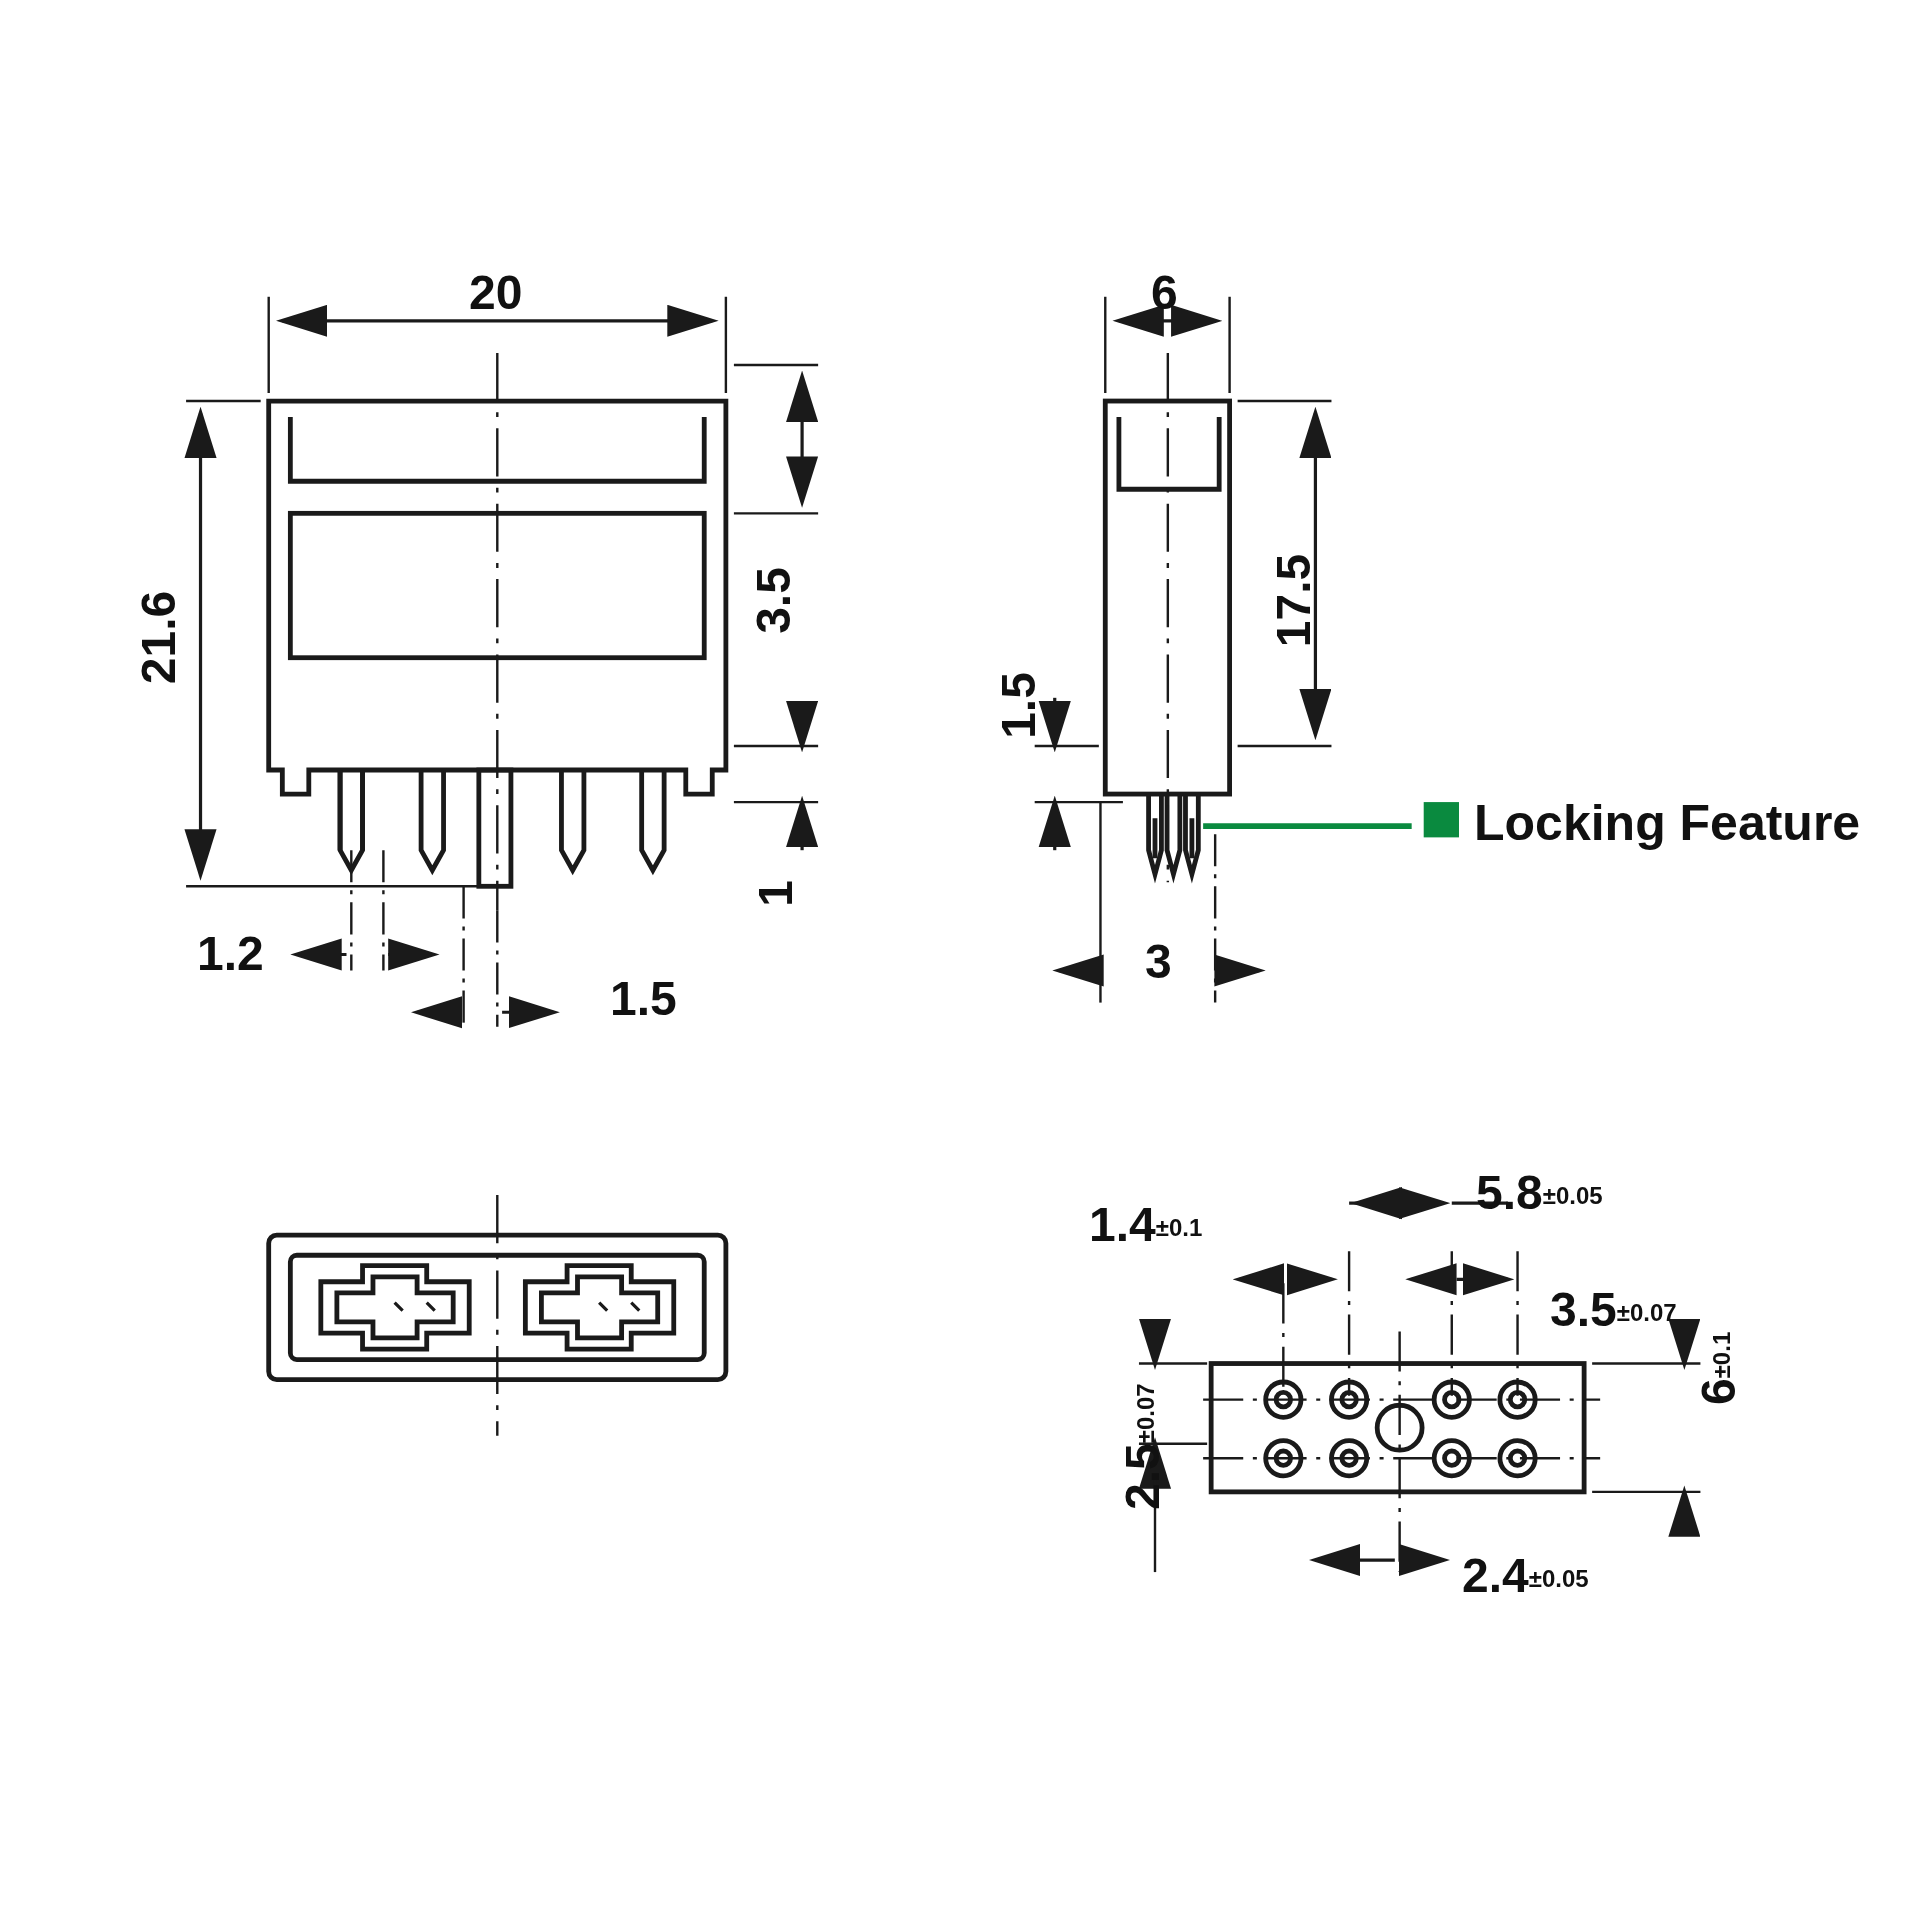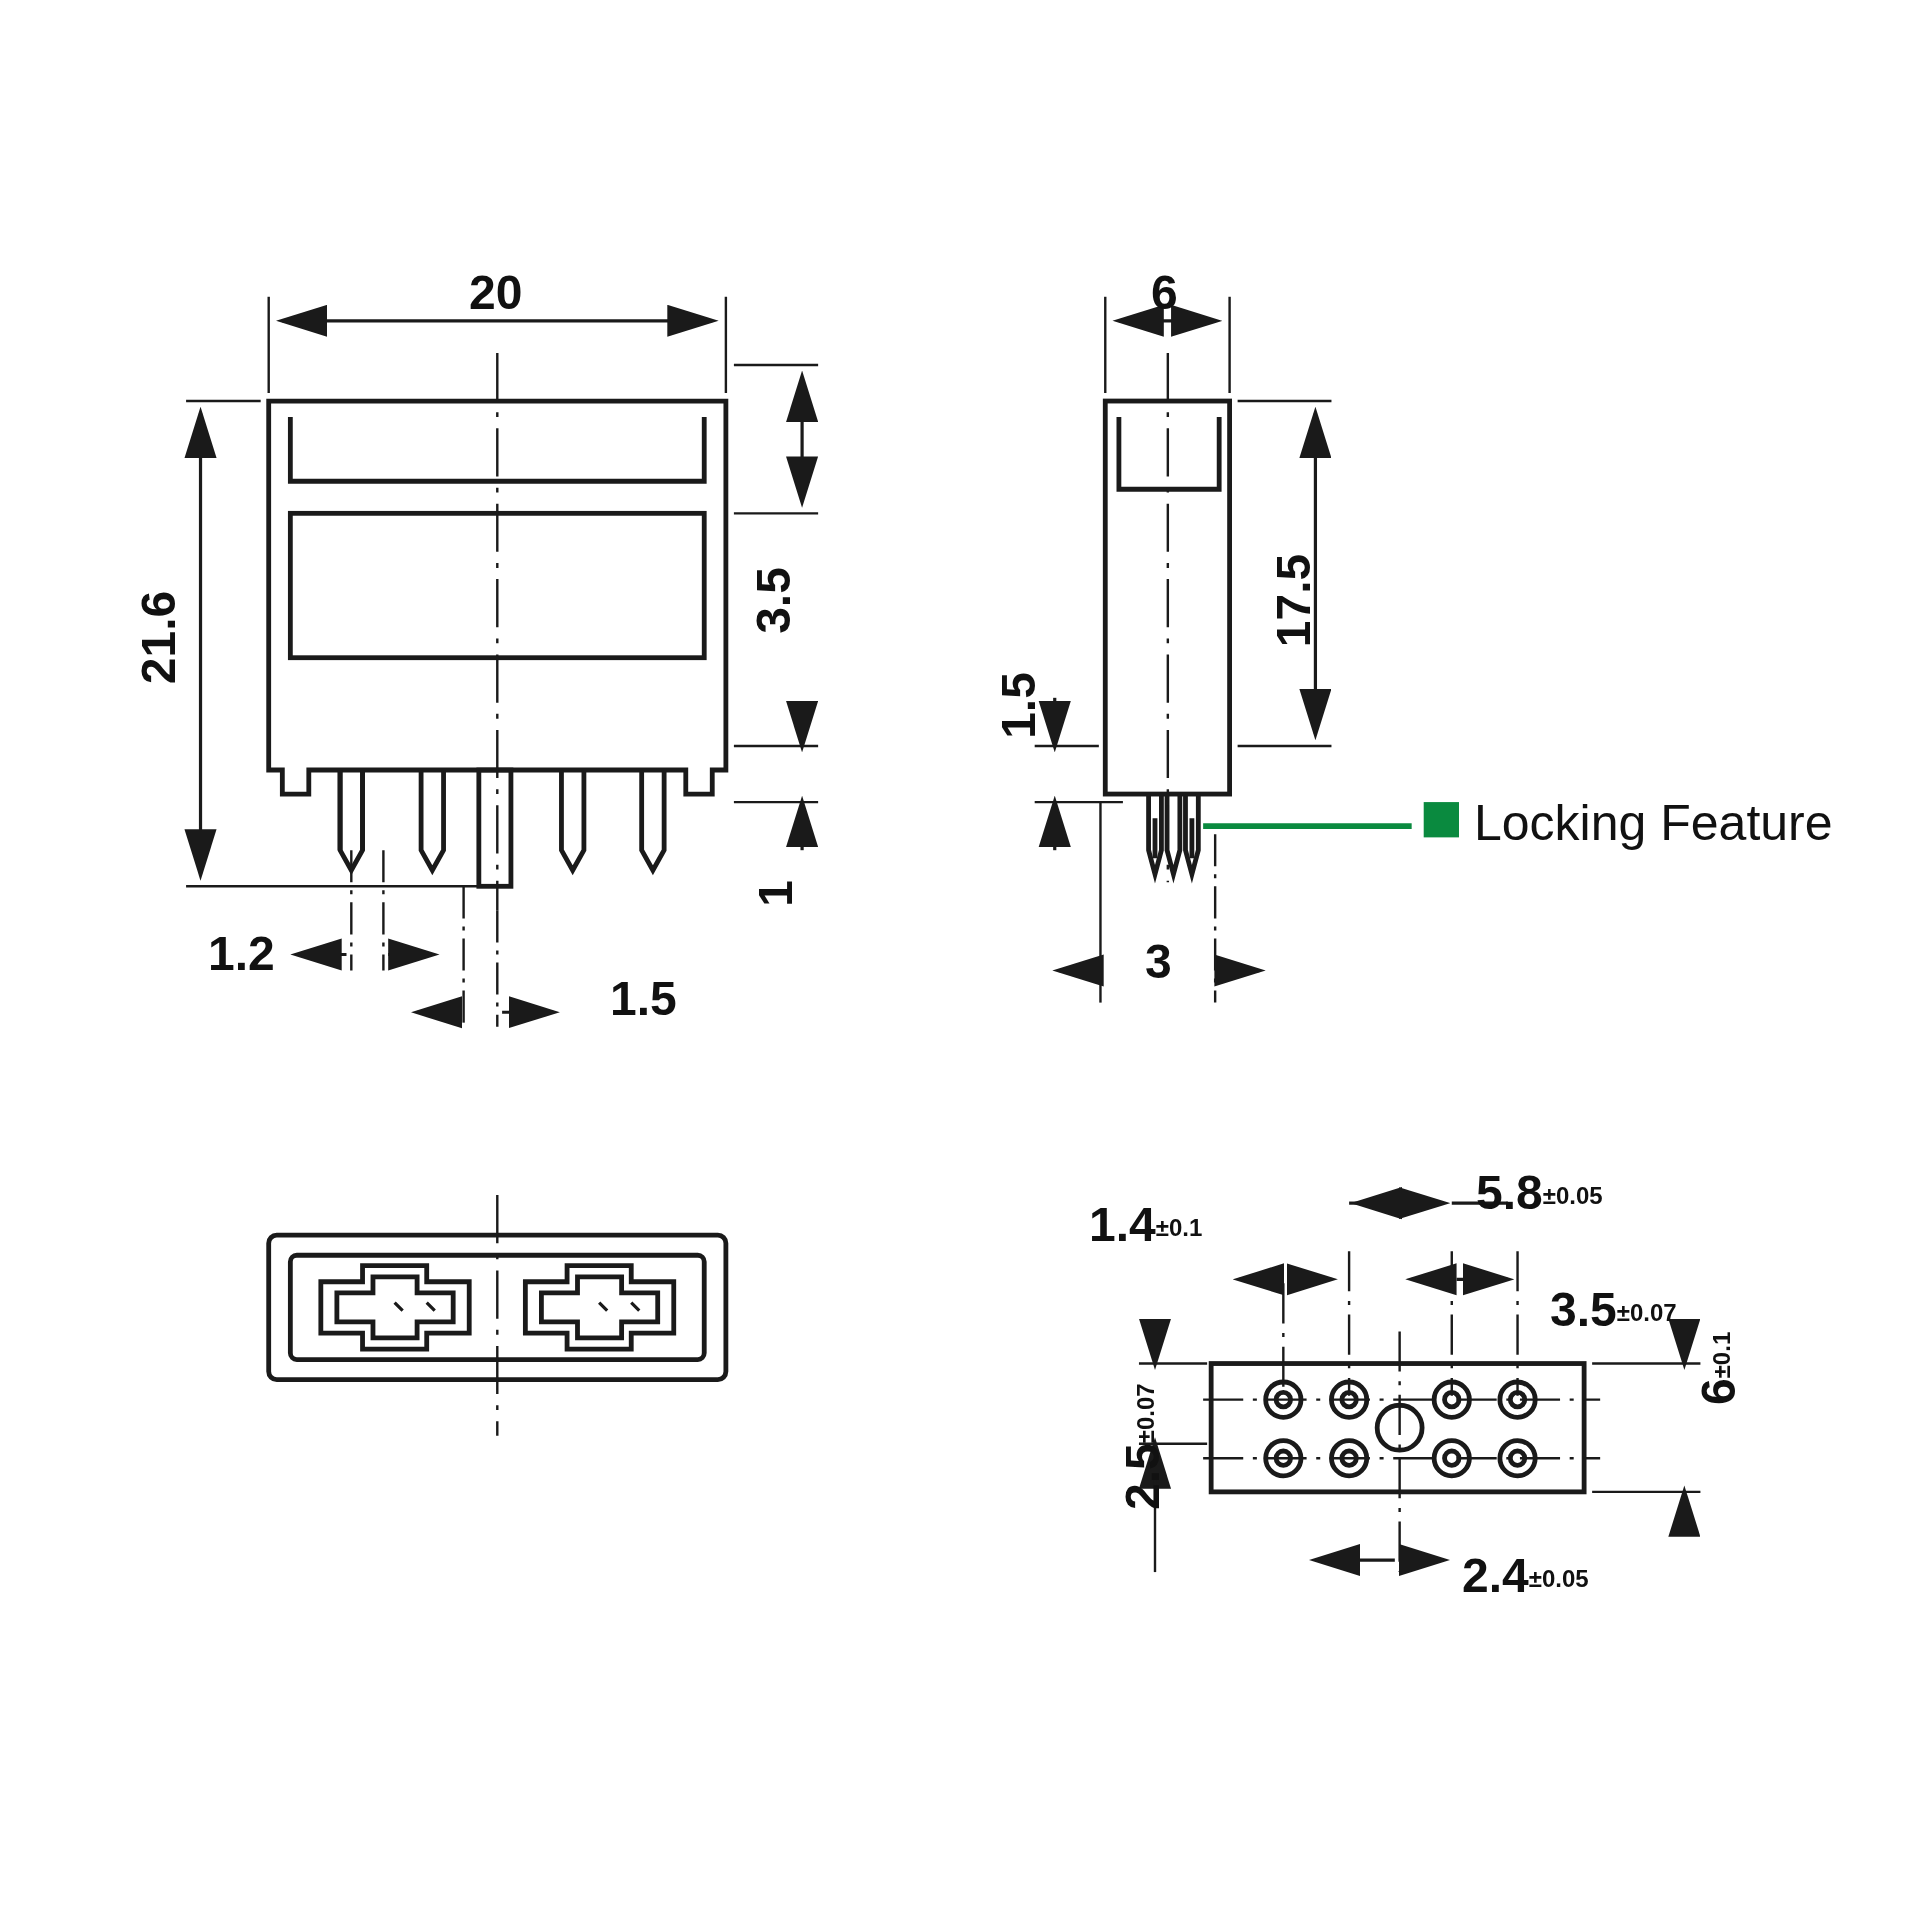--- a/index.html
+++ b/index.html
@@ -3,21 +3,21 @@
 <meta charset="utf-8">
 <style>
   html,body{margin:0;padding:0;background:#ffffff;}
   body{width:1925px;height:1925px;position:relative;font-family:"Liberation Sans",sans-serif;color:#000;overflow:hidden;}
   #sheet{position:absolute;left:0;top:0;width:1613px;height:1925px;}
   svg{position:absolute;left:0;top:0;width:1925px;height:1925px;}
   .lbl{position:absolute;font-weight:bold;color:#111;white-space:nowrap;}
   .dim{font-size:48px;letter-spacing:0px;}
   .tol{font-size:24px;font-weight:bold;vertical-align:super;}
   .vert{transform-origin:center center;}
-  .legend-text{font-size:50px;font-weight:normal;}
+  .legend-text{font-size:50px;font-weight:bold;}
 </style>
 </head>
 <body>
 
 <div id="sheet">
 
   <svg viewBox="0 0 2400 2400">
     <defs>
       <marker id="ah" markerWidth="16" markerHeight="16" refX="14" refY="5" orient="auto" markerUnits="strokeWidth">
         <path d="M0,0 L16,5 L0,10 z" fill="#1a1a1a"></path>
@@ -213,21 +213,21 @@
   </svg>
 
   <div class="lbl dim" style="left:469px;top:265px;">20</div>
 
   <div class="lbl dim vert" style="left:112px;top:610px;transform:rotate(-90deg);">21.6</div>
 
   <div class="lbl dim vert" style="left:740px;top:573px;transform:rotate(-90deg);">3.5</div>
 
   <div class="lbl dim vert" style="left:762px;top:866px;transform:rotate(-90deg);">1</div>
 
-  <div class="lbl dim" style="left:208px;top:926px;">1.2</div>
+  <div class="lbl dim" style="left:197px;top:926px;">1.2</div>
 
   <div class="lbl dim" style="left:610px;top:971px;">1.5</div>
 
   <div class="lbl dim" style="left:1151px;top:265px;">6</div>
 
   <div class="lbl dim vert" style="left:1247px;top:573px;transform:rotate(-90deg);">17.5</div>
 
   <div class="lbl dim vert" style="left:985px;top:678px;transform:rotate(-90deg);">1.5</div>
 
   <div class="lbl dim" style="left:1145px;top:934px;">3</div>

